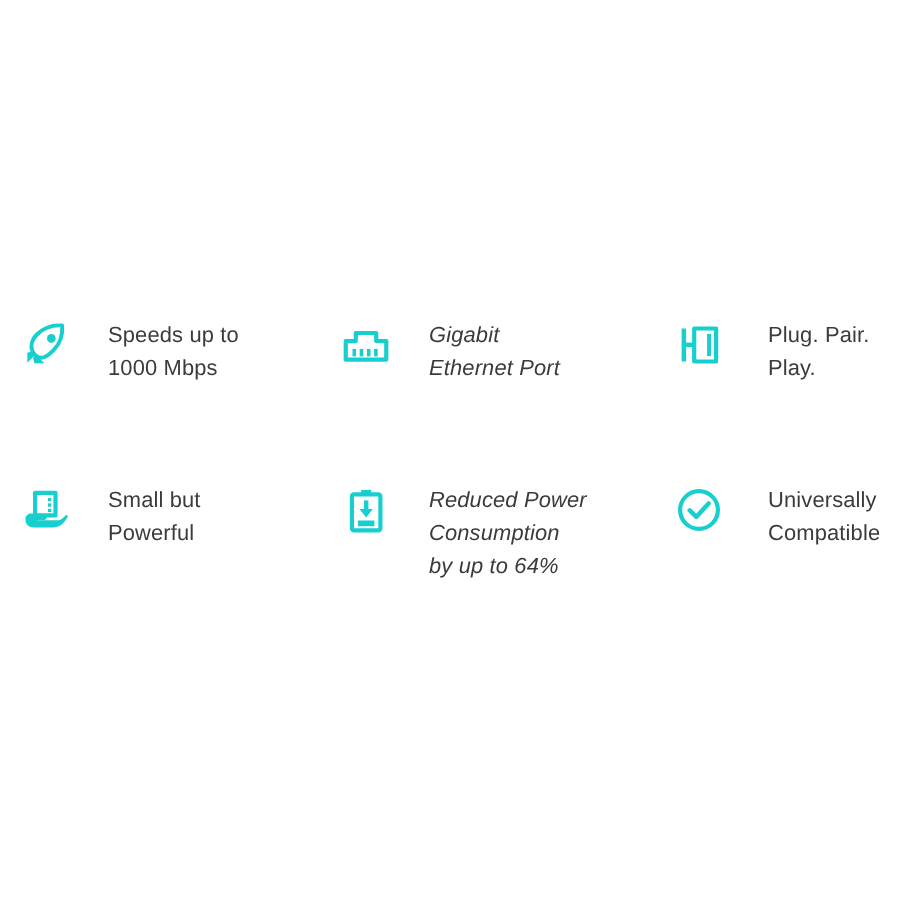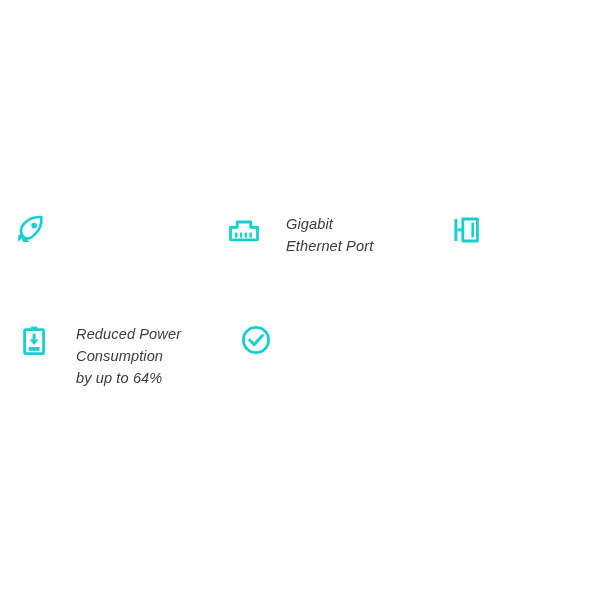--- a/index.html
+++ b/index.html
@@ -84,20 +84,22 @@
       <span class="feature-icon">
         <svg viewBox="0 0 40 40" xmlns="http://www.w3.org/2000/svg">
           <g fill="none" stroke="#17CFCF" stroke-width="2.6" stroke-linecap="round" stroke-linejoin="round">
             <path d="M13.4 26.6 C9.5 22.7 10.6 17.0 14.6 13.0 C19.6 8.0 26.0 6.6 31.4 7.0 C31.9 12.4 30.4 18.8 25.4 23.8 C21.4 27.8 17.3 30.5 13.4 26.6 Z"></path>
           </g>
           <circle cx="24.2" cy="15.6" r="2.9" fill="#17CFCF"></circle>
           <path d="M13.8 26.4 L8.2 31.9 L8.2 25.2 L11.6 24.2 Z" fill="#17CFCF"></path>
           <path d="M14.0 26.6 L19.6 32.1 L12.9 32.1 L12.0 28.7 Z" fill="#17CFCF"></path>
         </svg>
       </span>
+      <span class="feature-text">Speeds up to
+1000 Mbps</span>
     </div>
 
     <div class="feature-item col-2">
       <span class="feature-icon">
         <svg viewBox="0 0 40 40" xmlns="http://www.w3.org/2000/svg">
           <path d="M6.5 29.8 L6.5 17.4 L13.2 17.4 L13.2 12.0 L26.8 12.0 L26.8 17.4 L33.5 17.4 L33.5 29.8 Z" fill="none" stroke="#17CFCF" stroke-width="2.8" stroke-linejoin="round"></path>
           <rect x="11.0" y="22.6" width="2.4" height="5.0" fill="#17CFCF"></rect>
           <rect x="15.8" y="22.6" width="2.4" height="5.0" fill="#17CFCF"></rect>
           <rect x="20.6" y="22.6" width="2.4" height="5.0" fill="#17CFCF"></rect>
           <rect x="25.4" y="22.6" width="2.4" height="5.0" fill="#17CFCF"></rect>
@@ -109,26 +111,40 @@
 
     <div class="feature-item col-3">
       <span class="feature-icon">
         <svg viewBox="0 0 40 40" xmlns="http://www.w3.org/2000/svg">
           <rect x="8.4" y="9.0" width="3.0" height="22.0" fill="#17CFCF"></rect>
           <rect x="11.4" y="18.4" width="5.4" height="3.0" fill="#17CFCF"></rect>
           <rect x="16.8" y="9.0" width="14.6" height="22.0" fill="none" stroke="#17CFCF" stroke-width="2.8" stroke-linejoin="round"></rect>
           <rect x="25.4" y="12.6" width="2.6" height="14.8" fill="#17CFCF"></rect>
         </svg>
       </span>
+      <span class="feature-text">Plug. Pair. Play.</span>
     </div>
 
   </div>
 
   <div class="feature-row" style="margin-top:2px;">
 
+    <div class="feature-item col-1">
+      <span class="feature-icon">
+        <svg viewBox="0 0 40 40" xmlns="http://www.w3.org/2000/svg">
+          <path d="M13.4 8.6 L27.0 8.6 L27.0 23.6 L13.4 23.6 Z" fill="none" stroke="#17CFCF" stroke-width="2.8" stroke-linejoin="round"></path>
+          <rect x="22.0" y="12.0" width="2.2" height="2.2" fill="#17CFCF"></rect>
+          <rect x="22.0" y="15.6" width="2.2" height="2.2" fill="#17CFCF"></rect>
+          <rect x="22.0" y="19.2" width="2.2" height="2.2" fill="#17CFCF"></rect>
+          <path d="M7.0 25.8 C7.0 23.6 9.0 22.2 11.2 22.4 L19.0 23.0 C20.4 23.1 21.2 24.0 21.2 25.0 C21.2 26.0 20.4 26.7 19.2 26.7 L14.6 26.7 L14.6 26.9 L28.0 26.9 C31.0 26.9 32.6 24.6 33.6 23.6 C34.4 22.8 35.6 23.6 35.0 24.8 C33.4 28.0 30.2 31.6 25.4 31.6 L12.6 31.6 C9.4 31.6 7.0 29.6 7.0 26.6 Z" fill="#17CFCF"></path>
+        </svg>
+      </span>
+      <span class="feature-text">Small but
+Powerful</span>
+    </div>
 
     <div class="feature-item col-2">
       <span class="feature-icon">
         <svg viewBox="0 0 40 40" xmlns="http://www.w3.org/2000/svg">
           <rect x="16.8" y="6.6" width="6.6" height="3.4" fill="#17CFCF"></rect>
           <rect x="10.6" y="9.6" width="19.0" height="24.0" rx="1.4" fill="none" stroke="#17CFCF" stroke-width="2.8" stroke-linejoin="round"></rect>
           <rect x="18.6" y="13.6" width="3.0" height="7.4" fill="#17CFCF"></rect>
           <path d="M15.6 19.4 L20.1 25.0 L24.6 19.4 Z" fill="#17CFCF"></path>
           <rect x="14.6" y="27.0" width="11.0" height="3.8" fill="#17CFCF"></rect>
         </svg>
@@ -138,17 +154,19 @@
 by up to 64%</span>
     </div>
 
     <div class="feature-item col-3">
       <span class="feature-icon">
         <svg viewBox="0 0 40 40" xmlns="http://www.w3.org/2000/svg">
           <circle cx="20" cy="20" r="12.6" fill="none" stroke="#17CFCF" stroke-width="2.8"></circle>
           <path d="M13.8 20.2 L18.2 24.6 L26.4 15.6" fill="none" stroke="#17CFCF" stroke-width="3.0" stroke-linecap="round" stroke-linejoin="round"></path>
         </svg>
       </span>
+      <span class="feature-text">Universally
+Compatible</span>
     </div>
 
   </div>
 
 </div>
 
 </body></html>

